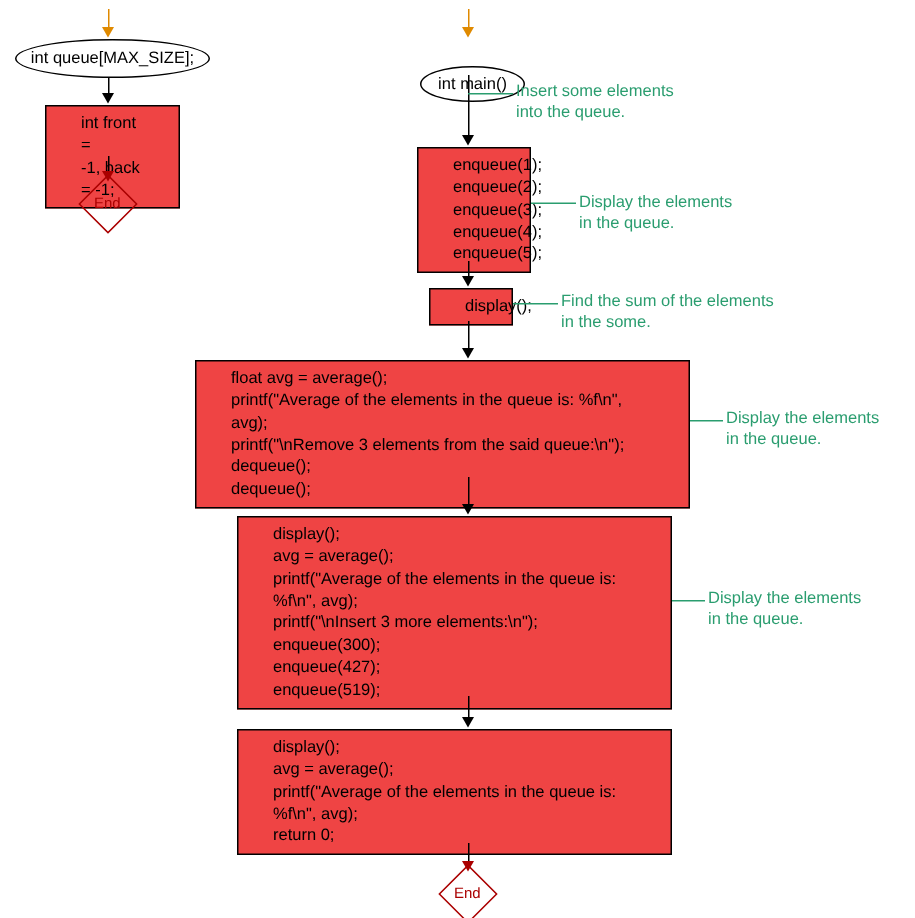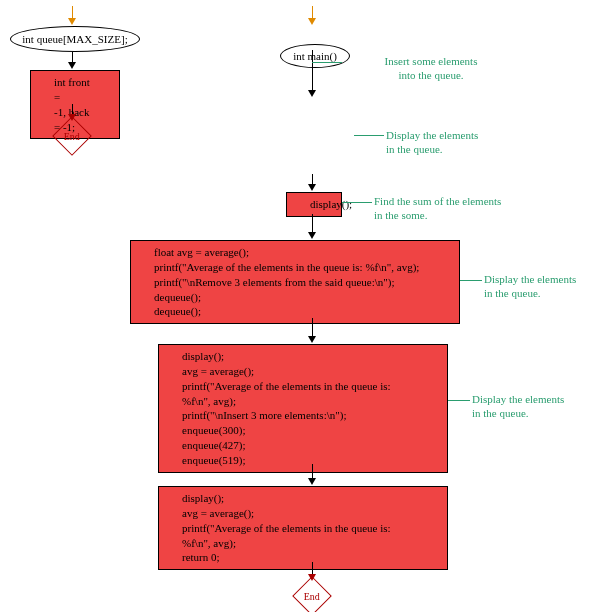--- a/index.html
+++ b/index.html
@@ -9,21 +9,20 @@
     font-size: 11px;
     background: #fff;
     width: 610px;
     height: 612px;
     position: relative;
   }
   .canvas {
     position: relative;
     width: 610px;
     height: 612px;
-    font-family: Liberation Serif, serif;
   }
   .el {
     position: absolute;
     box-sizing: border-box;
   }
   .terminal {
     border: 1px solid #000;
     border-radius: 50%;
     background: #fff;
     display: flex;
@@ -100,24 +99,31 @@
 
   <div class="el vline orange" style="left:312px; top:6px; height:12px;"></div>
   <div class="el arrow-down orange" style="left:308px; top:18px;"></div>
 
   <div class="el terminal" style="left:280px; top:44px; width:70px; height:24px;">
     <span>int main()</span>
   </div>
 
   <div class="el vline" style="left:312px; top:50px; height:40px;"></div>
   <div class="el comment-line" style="left:312px; top:62px; width:30px;"></div>
-  <div class="el comment" style="left:361px; top:54px; width:140px; white-space:pre-line;text-align:center;">Insert some elements
+  <div class="el comment" style="left:344px; top:54px; width:140px; white-space:pre-line;">Insert some elements
 into the queue.</div>
   <div class="el arrow-down" style="left:308px; top:90px;"></div>
 
+  <div class="el process" style="left:278px; top:98px; width:76px;">
+    <span style="white-space:pre-line;">enqueue(1);
+enqueue(2);
+enqueue(3);
+enqueue(4);
+enqueue(5);</span>
+  </div>
 
   <div class="el comment-line" style="left:354px; top:135px; width:30px;"></div>
   <div class="el comment" style="left:386px; top:128px; width:140px; white-space:pre-line;">Display the elements
 in the queue.</div>
 
   <div class="el vline" style="left:312px; top:174px; height:10px;"></div>
   <div class="el arrow-down" style="left:308px; top:184px;"></div>
 
   <div class="el process" style="left:286px; top:192px; width:56px;">
     <span>display();</span>

